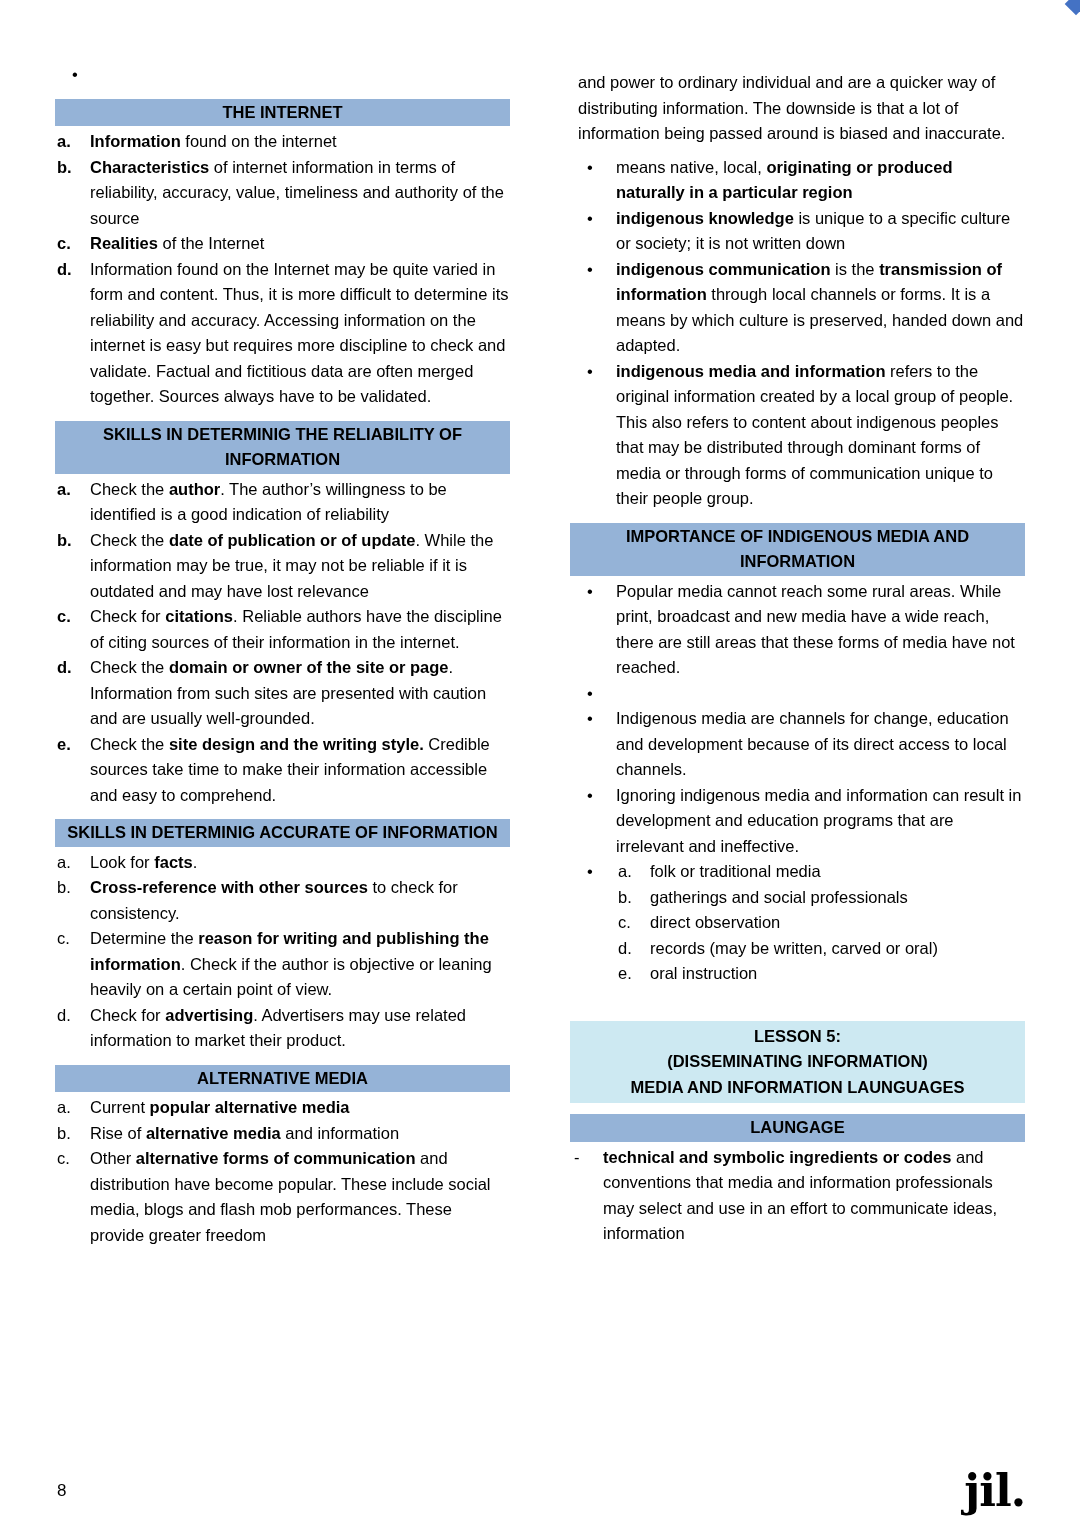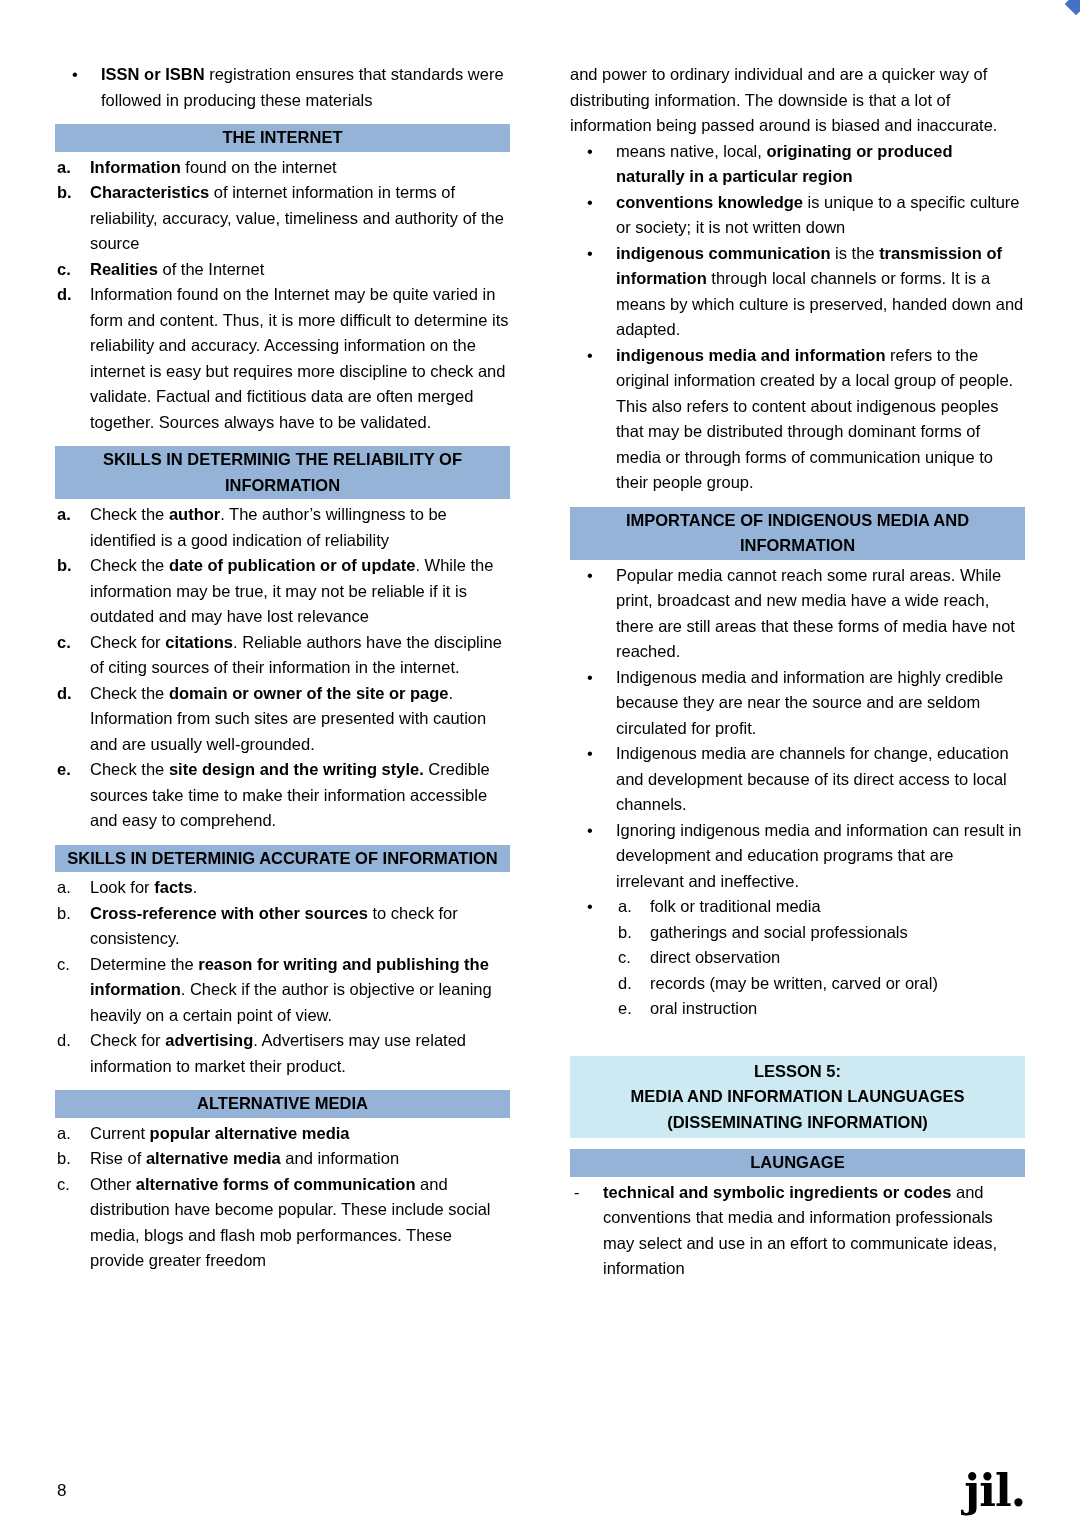--- a/index.html
+++ b/index.html
@@ -28,21 +28,21 @@
     font-size:16.5px;line-height:25.5px;
   }
   .sec-header{
     background:var(--header-bg);
     font-weight:bold;
     text-align:center;
     padding:1px 8px;
     margin:11px 0 3px 0;
   }
   .col > .sec-header:first-child{margin-top:0;}
-  .para{margin:0;}
+  .para{margin:8px;}
   .list{margin:0;}
   .li{display:flex;align-items:flex-start;}
   .marker{flex:0 0 35px;padding-left:2px;}
   .list.bullets > .li > .marker{flex:0 0 46px;padding-left:17px;}
   .list.dash > .li > .marker{flex:0 0 33px;padding-left:4px;}
   .list.bold-markers > .li > .marker{font-weight:bold;}
   .li-body{flex:1 1 auto;min-width:0;}
   .sub .li{display:flex;}
   .sub .marker{flex:0 0 34px;padding-left:2px;font-weight:normal;}
   .b{font-weight:bold;}
@@ -78,21 +78,20 @@
 <body>
 
 <div class="page">
   <div class="corner-mark"></div>
 
   <div class="content">
     <div class="col">
         <div class="list bullets">
           <div class="li">
             <span class="marker">•</span>
-            <span class="li-body"><span class="b ">ISSN or ISBN</span><span> registration ensures that standards were followed in producing these materials</span></span>
           </div>
         </div>
         <div class="sec-header">THE INTERNET</div>
         <div class="list alpha bold-markers">
           <div class="li">
             <span class="marker">a.</span>
             <span class="li-body"><span class="b ">Information</span><span> found on the internet</span></span>
           </div>
           <div class="li">
             <span class="marker">b.</span>
@@ -167,40 +166,39 @@
       </div>
     <div class="col">
         <p class="para"><span>and power to ordinary individual and are a quicker way of distributing information. The downside is that a lot of information being passed around is biased and inaccurate.</span></p>
         <div class="list bullets">
           <div class="li">
             <span class="marker">•</span>
             <span class="li-body"><span>means </span><span class="i">native, local,</span><span> </span><span class="b ">originating or produced naturally in a particular region</span></span>
           </div>
           <div class="li">
             <span class="marker">•</span>
-            <span class="li-body"><span class="b ">conventions knowledge</span><span> is unique to a specific culture or society; it is not written down</span></span>
+            <span class="li-body"><span class="b ">indigenous knowledge</span><span> is unique to a specific culture or society; it is not written down</span></span>
           </div>
           <div class="li">
             <span class="marker">•</span>
             <span class="li-body"><span class="b ">indigenous communication</span><span> is the </span><span class="b ">transmission of information</span><span> through local channels or forms. It is a means by which culture is preserved, handed down and adapted.</span></span>
           </div>
           <div class="li">
             <span class="marker">•</span>
             <span class="li-body"><span class="b ">indigenous media and information</span><span> refers to the original information created by a local group of people. This also refers to content about indigenous peoples that may be distributed through dominant forms of media or through forms of communication unique to their people group.</span></span>
           </div>
         </div>
         <div class="sec-header">IMPORTANCE OF INDIGENOUS MEDIA AND INFORMATION</div>
         <div class="list bullets">
           <div class="li">
             <span class="marker">•</span>
             <span class="li-body"><span>Popular media cannot reach some rural areas. While print, broadcast and new media have a wide reach, there are still areas that these forms of media have not reached.</span></span>
           </div>
           <div class="li">
             <span class="marker">•</span>
-            <span class="li-body"><span>Indigenous media and information are highly credible because they are near the source and are seldom circulated for profit.</span></span>
           </div>
           <div class="li">
             <span class="marker">•</span>
             <span class="li-body"><span>Indigenous media are channels for change, education and development because of its direct access to local channels.</span></span>
           </div>
           <div class="li">
             <span class="marker">•</span>
             <span class="li-body"><span>Ignoring indigenous media and information can result in development and education programs that are irrelevant and ineffective.</span></span>
           </div>
           <div class="li">
@@ -224,22 +222,22 @@
                 </div>
                 <div class="li">
                   <span class="marker">e.</span>
                   <span class="li-body"><span>oral instruction</span></span>
                 </div>
               </div></span>
           </div>
         </div>
         <div class="lesson-box">
           <div>LESSON 5:</div>
+          <div>(DISSEMINATING INFORMATION)</div>
           <div>MEDIA AND INFORMATION LAUNGUAGES</div>
-          <div>(DISSEMINATING INFORMATION)</div>
         </div>
         <div class="sec-header">LAUNGAGE</div>
         <div class="list dash">
           <div class="li">
             <span class="marker">-</span>
             <span class="li-body"><span class="b ">technical and symbolic ingredients or codes</span><span> and conventions that media and information professionals may select and use in an effort to communicate ideas, information</span></span>
           </div>
         </div>
       </div>
   </div>

